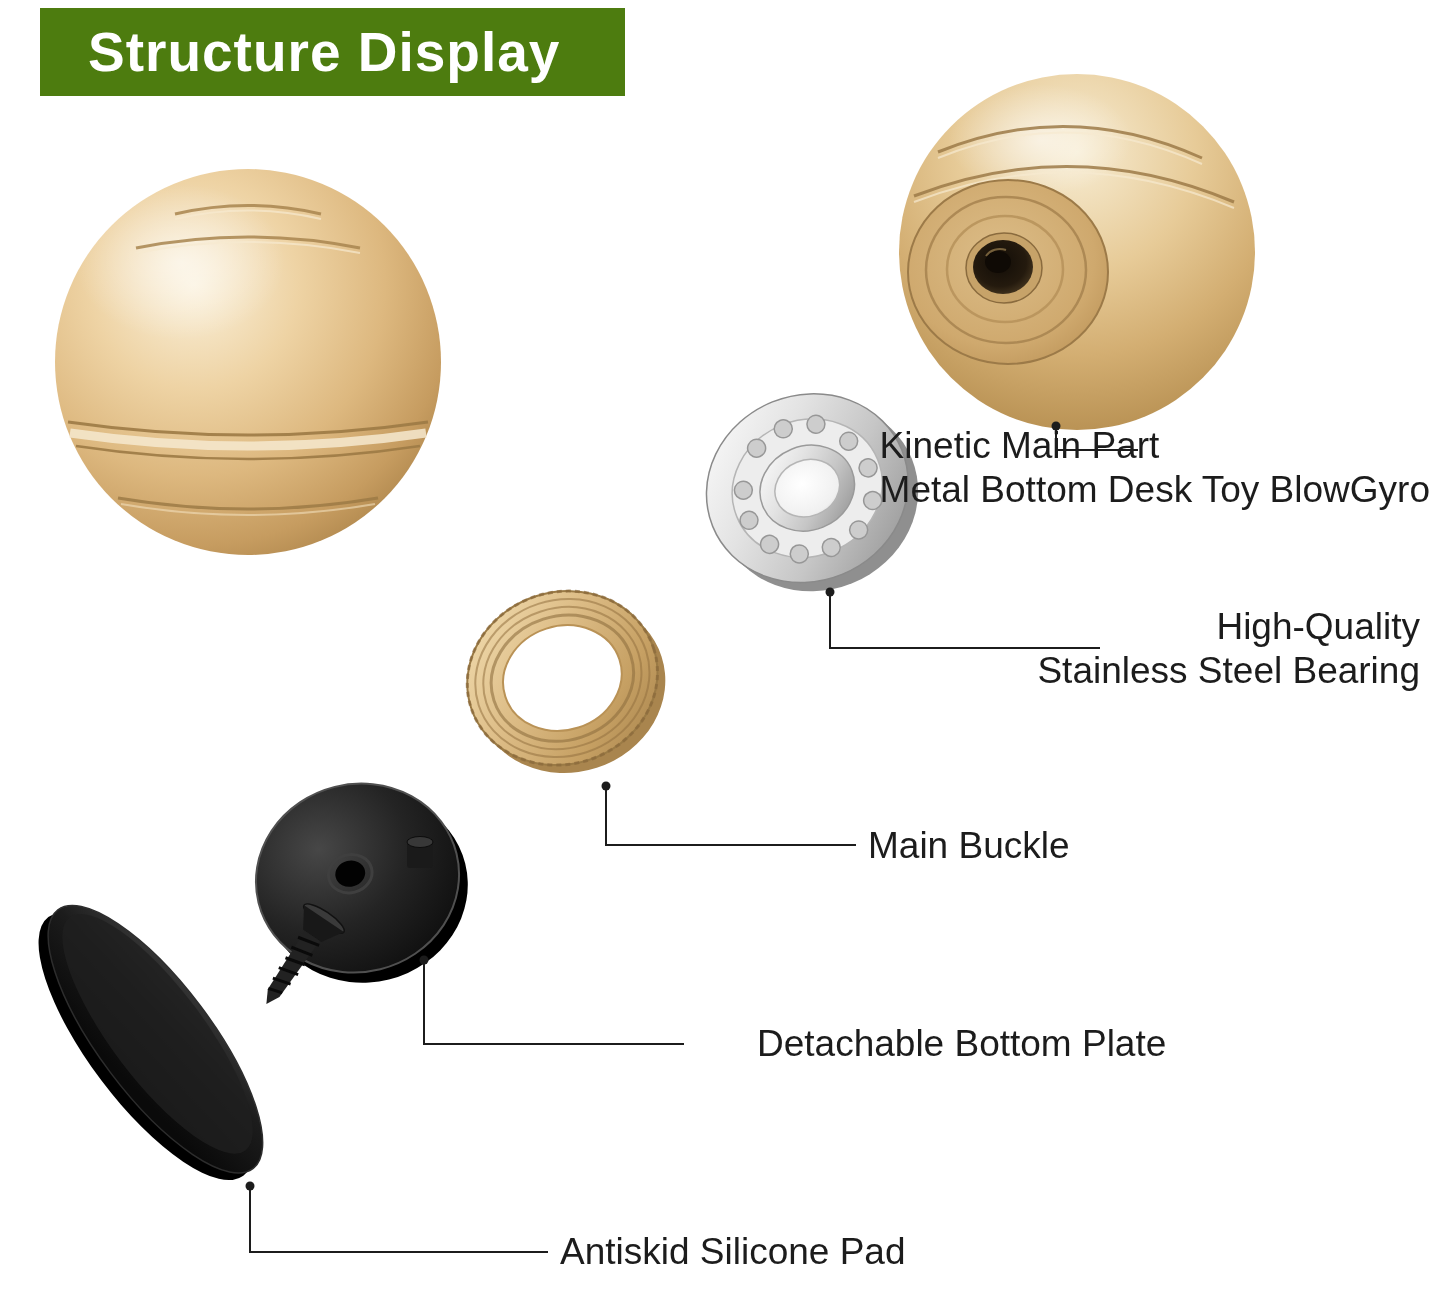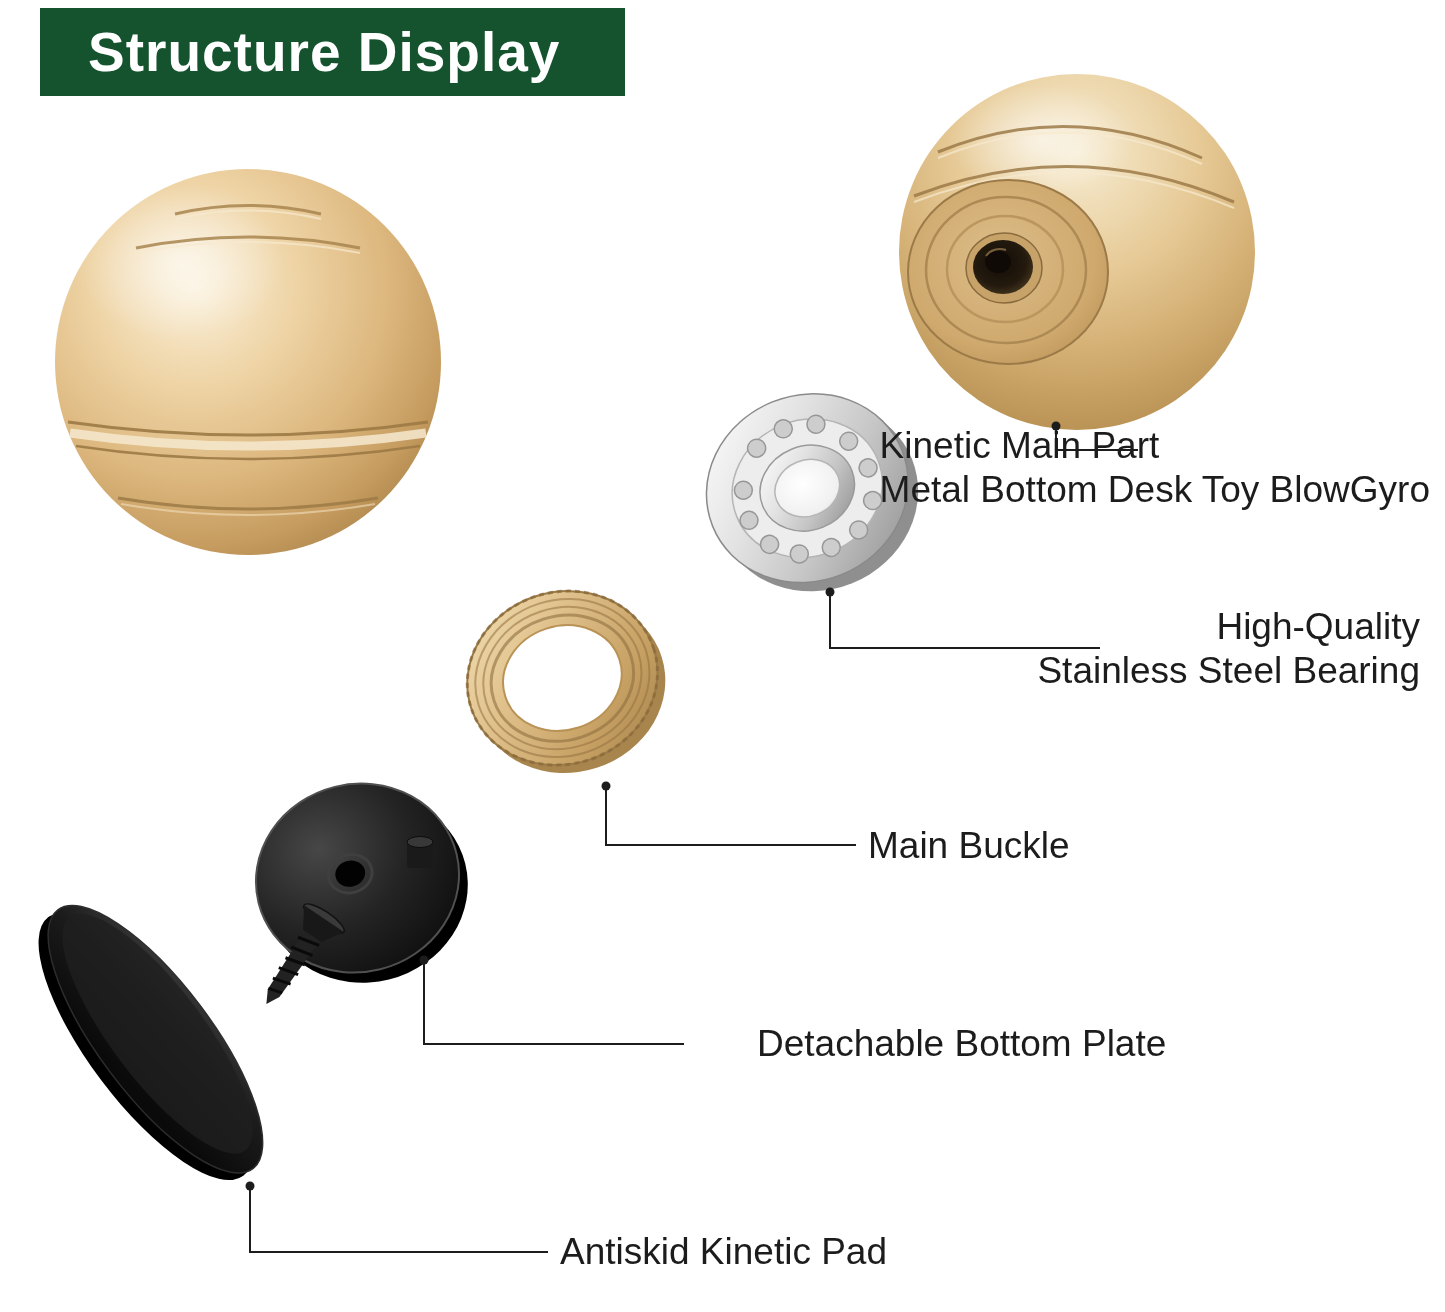--- a/index.html
+++ b/index.html
@@ -7,21 +7,21 @@
     position:relative;
     width:1445px;height:1312px;
     background:#ffffff;
     overflow:hidden;
     font-family:"Liberation Sans", sans-serif;
   }
   .art{position:absolute;left:0;top:0;width:1445px;height:1312px;}
   .banner{
     position:absolute;left:40px;top:8px;
     width:585px;height:88px;
-    background:#14532d;
+    background:#4d7c0f;
     display:flex;align-items:center;
     padding-left:48px;box-sizing:border-box;
   }
   .banner .banner-text{
     color:#ffffff;font-size:55px;font-weight:700;letter-spacing:1px;
     white-space:nowrap;
   }
   .label{
     position:absolute;color:#1c1c1c;font-size:37px;line-height:1.2;
     white-space:nowrap;
@@ -227,15 +227,15 @@
 
   <div class="label label-bearing">
     <div>High-Quality</div>
     <div>Stainless Steel Bearing</div>
   </div>
 
   <div class="label label-buckle">Main Buckle</div>
 
   <div class="label label-plate">Detachable Bottom Plate</div>
 
-  <div class="label label-pad">Antiskid Kinetic Pad</div>
+  <div class="label label-pad">Antiskid Silicone Pad</div>
 
 </div>
 
 </body></html>

